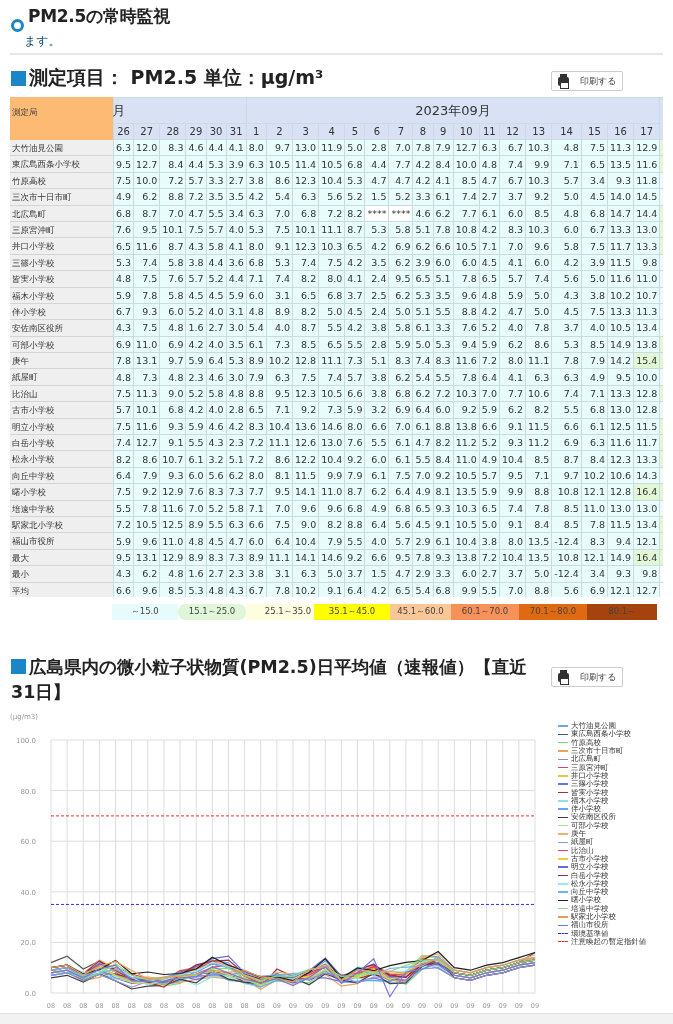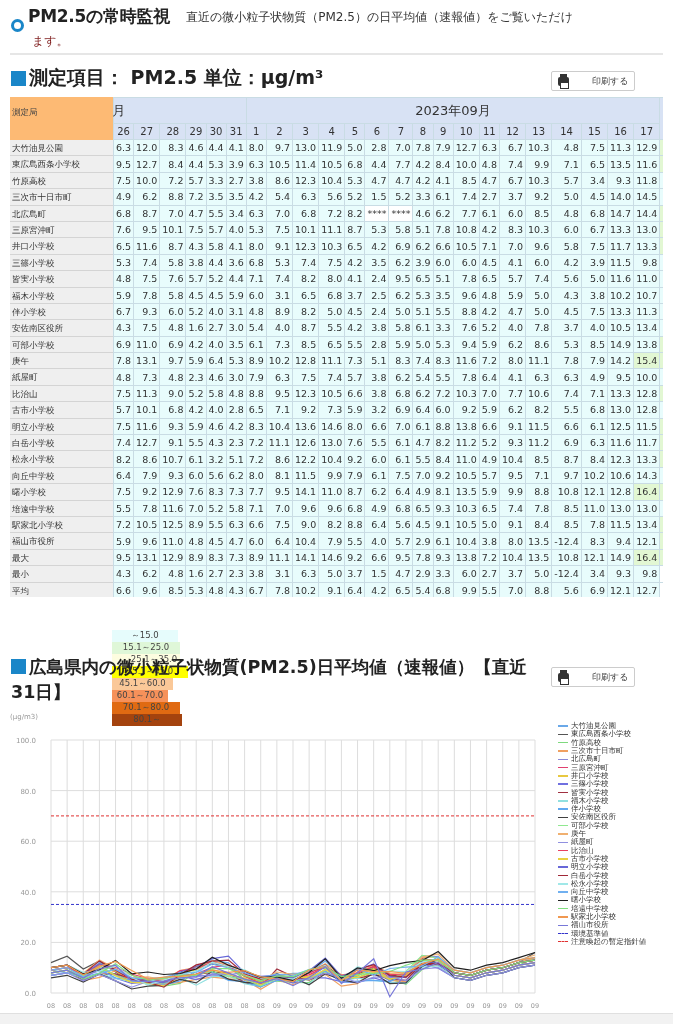--- a/index.html
+++ b/index.html
@@ -1,63 +1,62 @@
 <!DOCTYPE html>
 <html><head>
 <meta charset="utf-8">
 <style>
   * { box-sizing: border-box; margin: 0; padding: 0; }
   body { width: 673px; height: 1024px; overflow: hidden; background: #fff; font-family: "DejaVu Sans", sans-serif; color: #222; position: relative; }
   .page-header { position: absolute; left: 0; top: 0; width: 673px; height: 39px; }
   .ring { position: absolute; left: 11px; top: 19px; width: 13px; height: 13px; border: 3px solid #1a86c8; border-radius: 50%; }
   .hdr-title { position: absolute; left: 28px; top: 5px; font-size: 17px; font-weight: bold; letter-spacing: -0.3px; }
   .hdr-desc { position: absolute; left: 186px; top: 9px; font-size: 12px; color: #333; }
-  .hdr-desc2 { position: absolute; left: 32px; top: 33px; font-size: 12px; color: #7f1d1d; }
+  .hdr-desc2 { position: absolute; left: 24px; top: 33px; font-size: 12px; color: #0c4a6e; }
   .hr { position: absolute; left: 10px; top: 53px; width: 653px; height: 2px; background: #e6e6e6; }
   .sec-title { position: absolute; left: 11px; top: 65px; font-size: 19px; font-weight: bold; display: flex; align-items: center; }
   .sq { display: inline-block; width: 15px; height: 15px; background: #1a86c8; margin-right: 3px; }
-  .print-btn { position: absolute; border: 1px solid #ccc; border-radius: 2px; background: #fff; font-size: 9px; color: #444; display: flex; align-items: center; padding: 0 6px; height: 20px; gap: 23px; }
+  .print-btn { position: absolute; border: 1px solid #ccc; border-radius: 2px; background: #fff; font-size: 9px; color: #444; display: flex; align-items: center; padding: 0 6px; height: 20px; gap: 11px; }
   .printer { width: 11px; height: 9px; background: #333; border-radius: 2px; position: relative; }
   .printer::before { content: ""; position: absolute; left: 2px; top: -3px; width: 7px; height: 3px; background: #333; }
   .printer::after { content: ""; position: absolute; left: 2px; top: 5px; width: 7px; height: 5px; background: #fff; border: 1px solid #333; }
 
   
   .tbl-wrap { position: absolute; left: 10px; top: 97px; width: 653px; height: 500px; overflow: hidden; }
   .data-table { position: absolute; left: 103px; top: 0; border-collapse: collapse; font-size: 9.5px; }
   .data-table td, .data-table th { border: 1px solid #c9dce4; height: 16.4px; text-align: right; padding: 0 2px; white-space: nowrap; font-weight: normal; }
   .data-table thead th { background: #d8e2f4; color: #333; }
   .data-table .mon { height: 26px; font-size: 13px; text-align: left; }
   .data-table .mon9 { text-align: center; margin-left: 34px; }
   .data-table .day { text-align: center; height: 16px; font-size: 10px; }
   .data-table td { background: #e8fcfc; color: #333; }
   .data-table td.g { background: #e2f7d3; }
   .data-table td.w { background: #fff; }
   .data-table .stat-h { font-size: 8.5px; vertical-align: middle; text-align: center; }
   .fixed-col { position: absolute; left: 0; top: 0; width: 103px; background: #fff; }
   .fixed-col .head { height: 43px; background: #fdba74; font-size: 8.5px; color: #444; padding: 10px 2px 0 2px; }
   .fixed-col .st { height: 16.4px; background: #efefef; border-bottom: 1px solid #d4d4d4; font-size: 8.5px; color: #333; line-height: 16px; padding-left: 2px; }
 
-  .legend-bar { position: absolute; left: 112px; top: 630px; display: flex; height: 16px; flex-direction: column; }
+  .legend-bar { position: absolute; left: 112px; top: 604px; display: flex; height: 16px; }
   .legend-bar div { font-size: 8.5px; color: #444; display: flex; align-items: center; justify-content: center; }
 
   .sec2-title { position: absolute; left: 11px; top: 655px; width: 530px; font-size: 17.5px; font-weight: bold; line-height: 25px; }
   .chart-area { position: absolute; left: 0; top: 705px; width: 673px; height: 312px; }
   .chart-legend { position: absolute; left: 558px; top: 722px; font-size: 7.5px; color: #333; }
   .chart-legend .li { display: flex; align-items: center; height: 8.3px; }
   .chart-legend .sw { width: 10px; height: 1.5px; margin-right: 3px; }
   .chart-legend .sw.dash { background: none !important; border-top: 1.5px dashed; height: 0; }
   .footer-bar { position: absolute; left: 0; top: 1013px; width: 673px; height: 11px; background: #f2f2f2; border-top: 1px solid #e0e0e0; }
 </style>
 </head>
 <body>
 
 <div class="page-header">
   <div class="ring"></div>
   <div class="hdr-title">PM2.5の常時監視</div>
-  <div class="hdr-desc">直近の微小粒子状物質（PM2.5）の日平均値（速報値）をご覧いただけ</div>
   <div class="hdr-desc2">ます。</div>
   <div class="hr"></div>
 </div>
 
 <div class="sec-title">
   <span class="sq"></span>
   <span id="sec1title">測定項目： PM2.5 単位：μg/m³</span>
 </div>
 <div class="print-btn" style="left:551px; top:71px;">
   <span class="printer"></span>
@@ -860,25 +859,25 @@
         <div class="st">福山市役所</div>
         <div class="st">最大</div>
         <div class="st">最小</div>
         <div class="st">平均</div>
       </div>
   </div>
 </div>
 
 <div class="legend-bar" id="legendBar">
     <div style="width: 66px; background: rgb(230, 252, 252);">～15.0</div>
-    <div style="width: 68px; background: rgb(223, 247, 216);">15.1～25.0</div>
+    <div style="width: 68px; background: rgb(223, 247, 216); border-radius: 7px;">15.1～25.0</div>
     <div style="width: 68px; background: rgb(253, 253, 224); padding-left: 16px;">25.1～35.0</div>
     <div style="width: 76px; background: rgb(255, 255, 0);">35.1～45.0</div>
     <div style="width: 61px; background: rgb(250, 200, 152);">45.1～60.0</div>
-    <div style="width: 56px; background: rgb(246, 145, 90);">60.1～70.0</div>
+    <div style="width: 68px; background: rgb(246, 145, 90);">60.1～70.0</div>
     <div style="width: 68px; background: rgb(224, 106, 18);">70.1～80.0</div>
     <div style="width: 70px; background: rgb(164, 67, 14);">80.1～</div>
   </div>
 
 <div class="sec2-title">
   <span class="sq" style="vertical-align:-1px"></span><span id="sec2title">広島県内の微小粒子状物質(PM2.5)日平均値（速報値）【直近31日】</span>
 </div>
 <div class="print-btn" style="left:551px; top:667px;">
   <span class="printer"></span>
   <span>印刷する</span>

